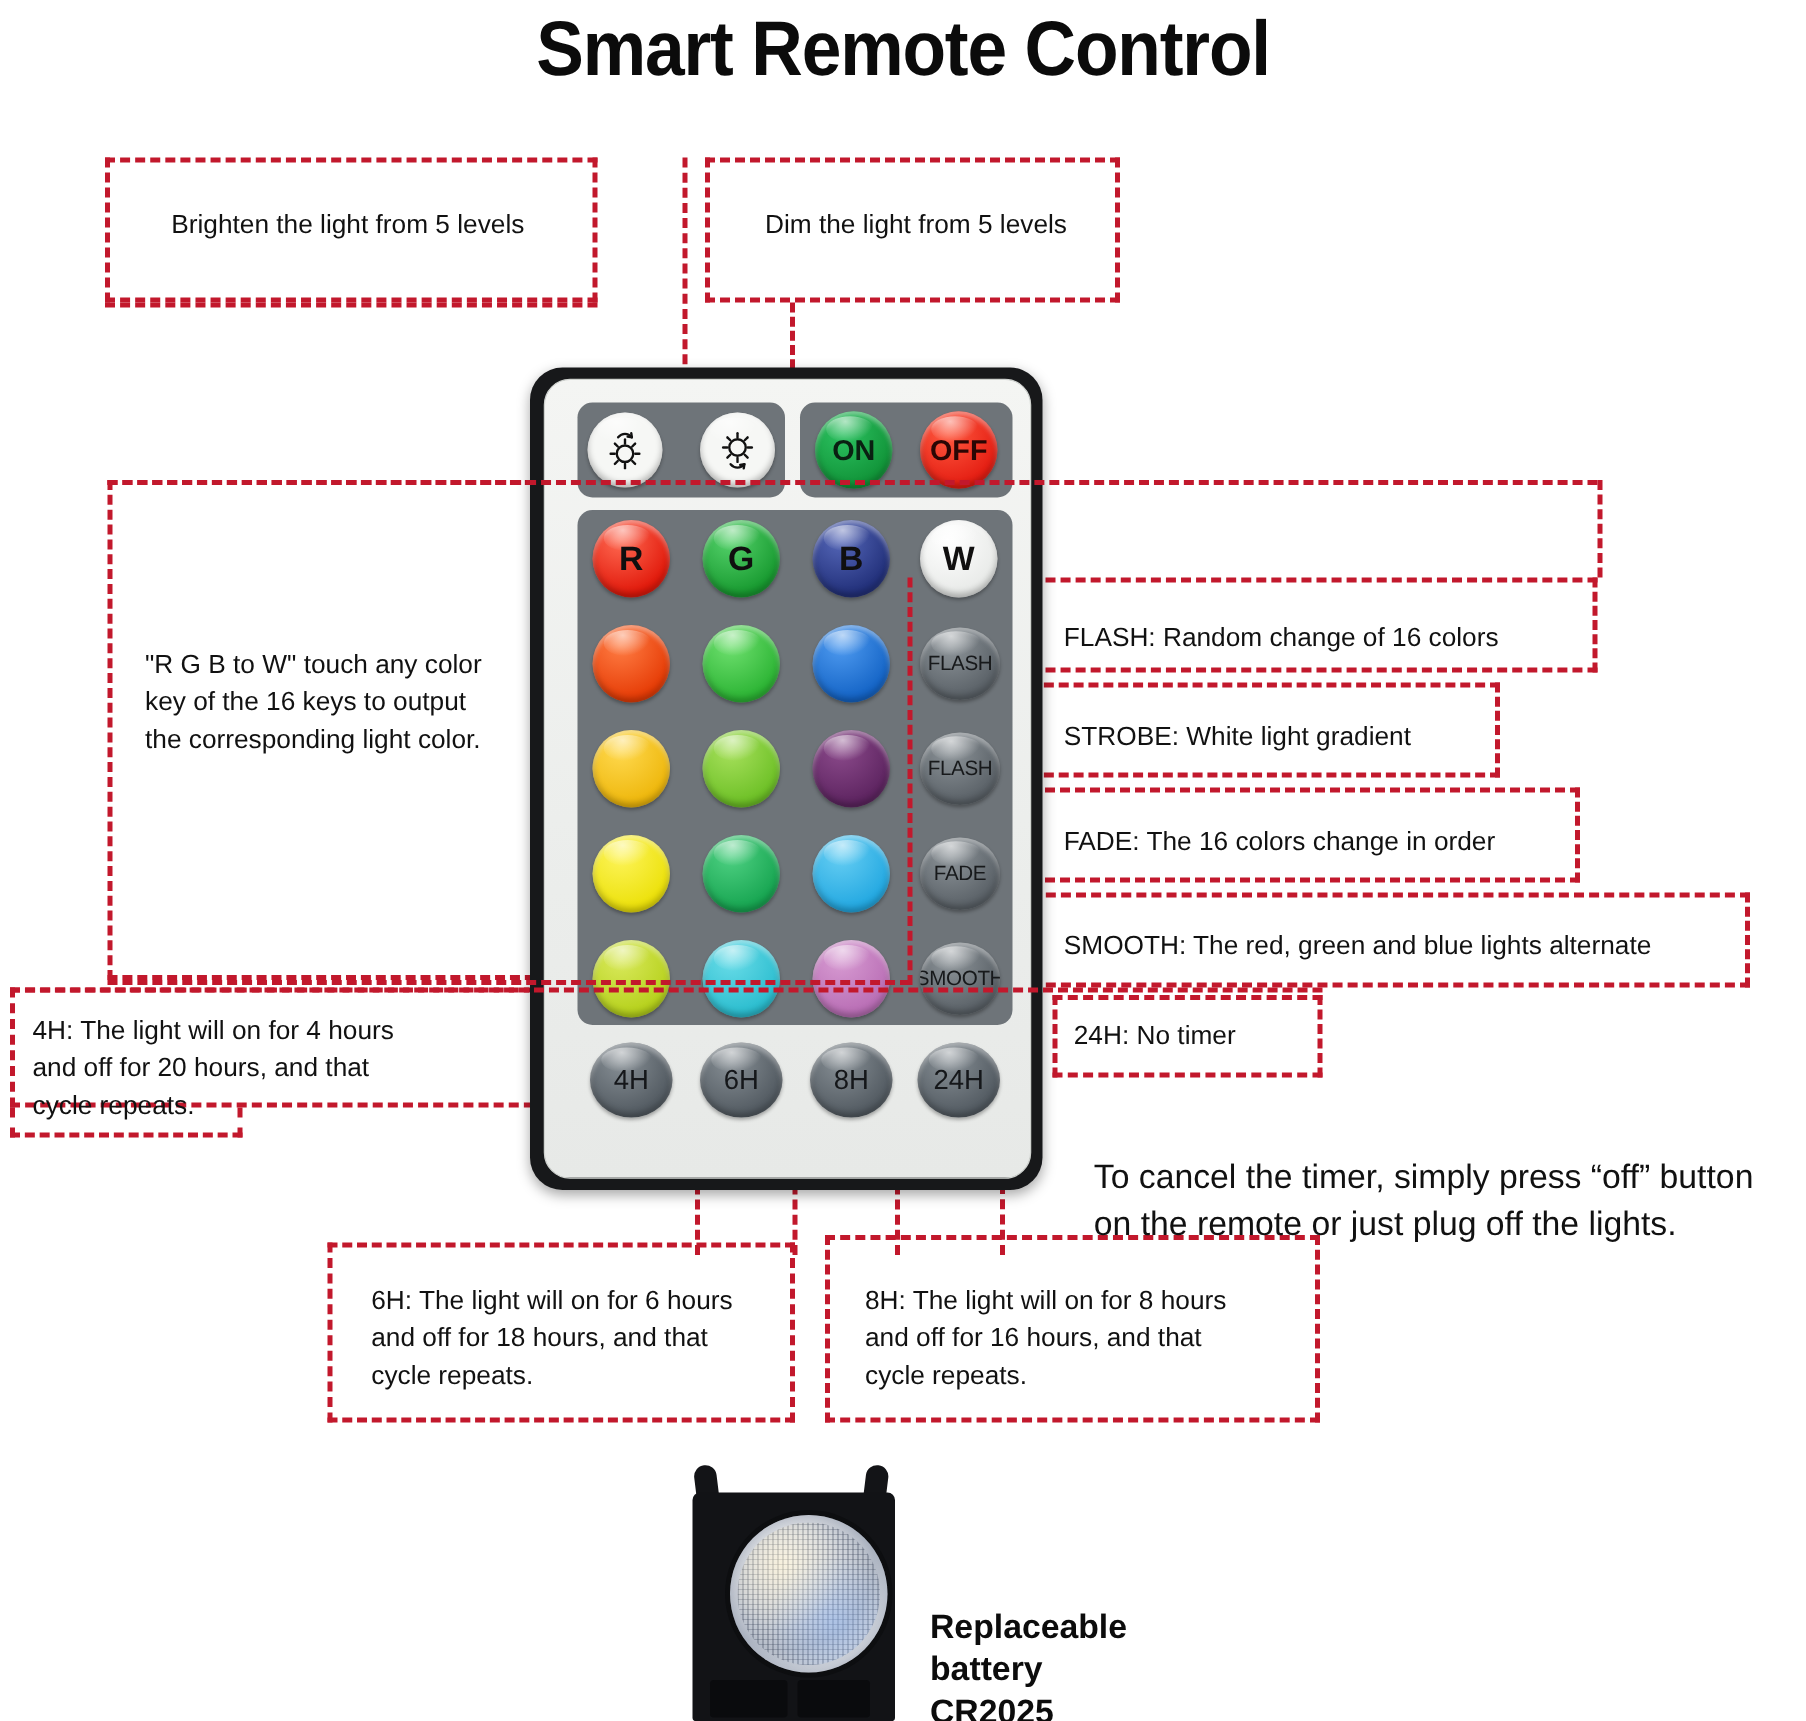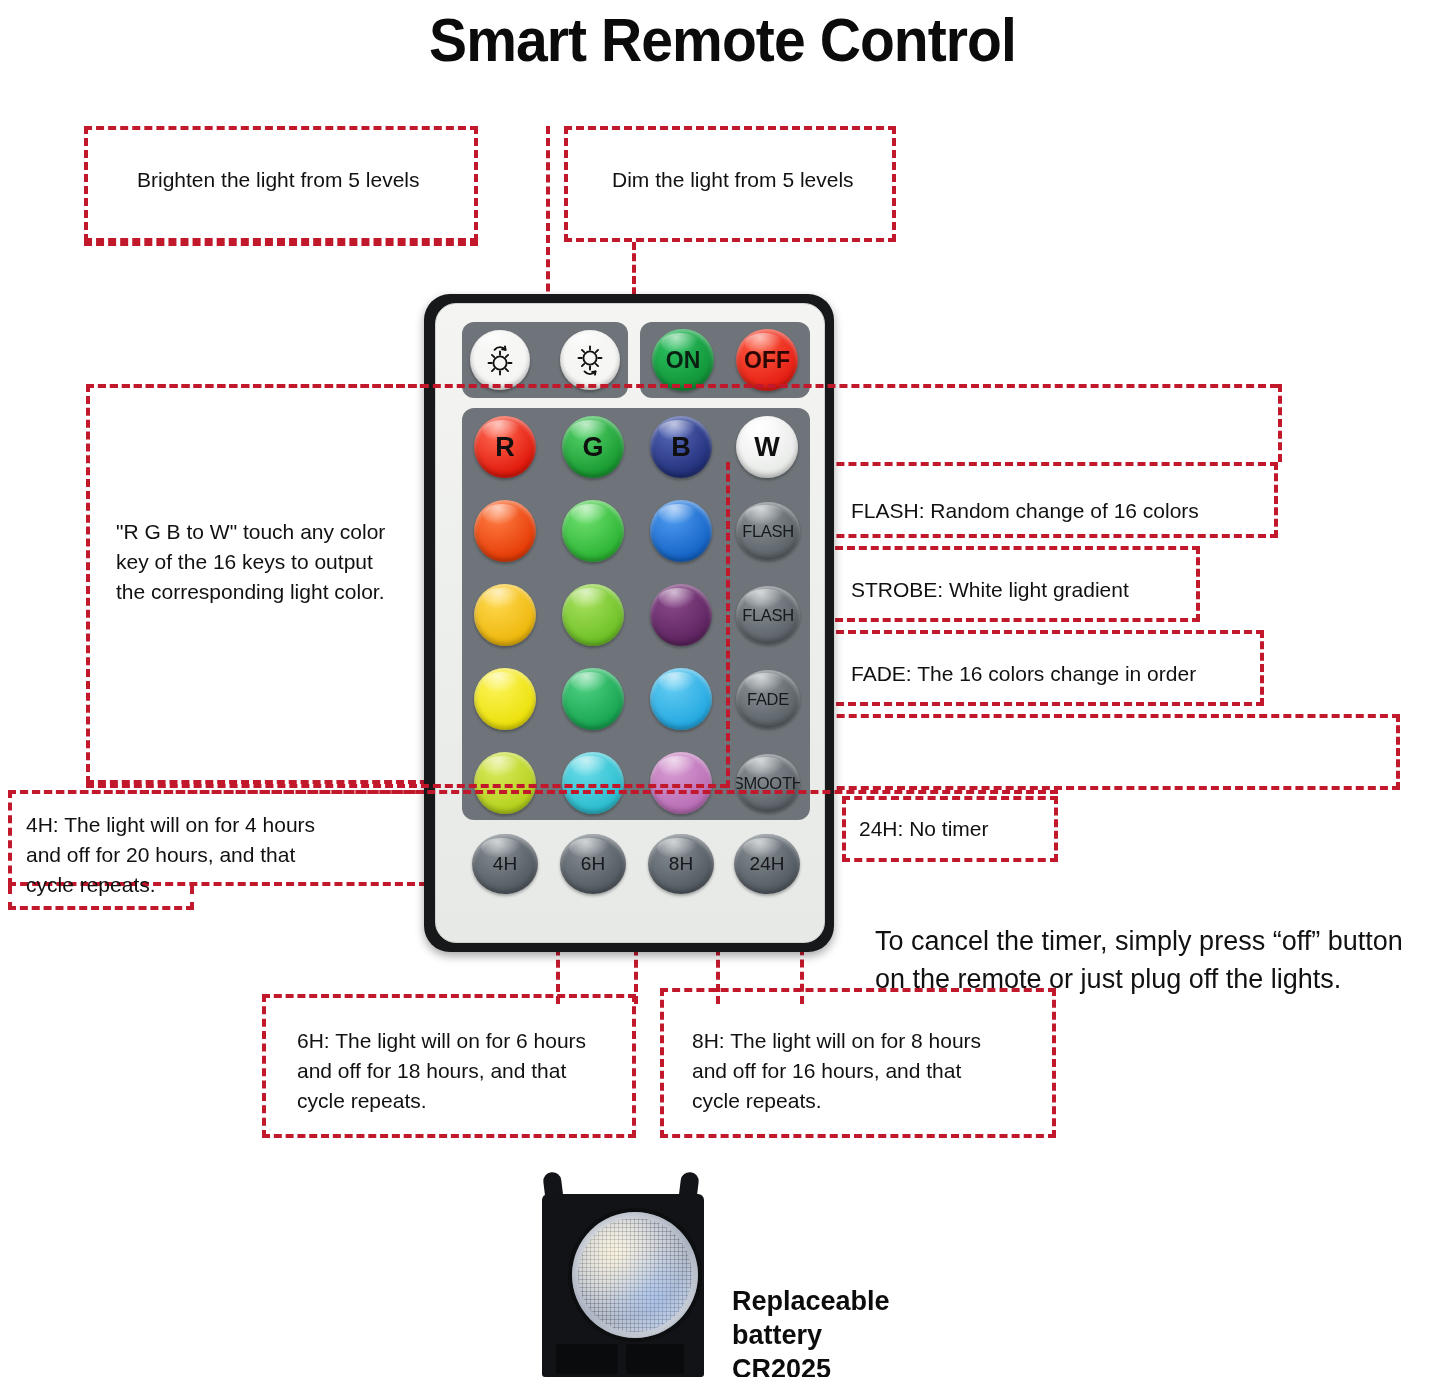--- a/index.html
+++ b/index.html
@@ -96,29 +96,29 @@
   .btn-rgbw { width: 62px; height: 62px; font-size: 27px; font-weight: bold; color: #100f0f; }
   .btn-color { width: 62px; height: 62px; }
   .btn-mode {
     width: 64px; height: 58px; border-radius: 50%;
     background: radial-gradient(circle at 38% 26%, #8d9499, #5b6268 70%);
     color: #17191b; font-size: 16.5px; letter-spacing: -0.3px;
   }
   .btn-timer {
     width: 66px; height: 60px; border-radius: 50%;
     background: radial-gradient(circle at 38% 26%, #878f95, #525a61 72%);
-    color: #15171a; font-size: 19px;
+    color: #15171a; font-size: 22px;
   }
 
   .sun-svg { position: relative; z-index: 3; }
 
   
   #battery {
     position: absolute;
-    left: 528px; top: 1172px;
+    left: 540px; top: 1172px;
     width: 190px; height: 205px;
   }
   .bat-body {
     position: absolute; left: 14px; top: 22px;
     width: 162px; height: 183px;
     background: #121316;
     border-radius: 6px 6px 3px 3px;
   }
   .bat-clip {
     position: absolute; width: 18px; height: 62px;
@@ -198,20 +198,21 @@
   <div class="note" style="left:592px; top:165px;margin-left:20px;">Dim the light from 5 levels</div>
 
 
   <div class="note" style="left:116px; top:517px; width:330px;">"R G B to W" touch any color
 key of the 16 keys to output
 the corresponding light color.</div>
 
   <div class="note" style="left:851px; top:496px;">FLASH: Random change of 16 colors</div>
   <div class="note" style="left:851px; top:575px;">STROBE: White light gradient</div>
   <div class="note" style="left:851px; top:659px;">FADE: The 16 colors change in order</div>
+  <div class="note" style="left:851px; top:742px;">SMOOTH: The red, green and blue lights alternate</div>
 
   <div class="note" style="left:26px; top:810px; width:400px;">4H: The light will on for 4 hours
 and off for 20 hours, and that
 cycle repeats.</div>
   <div class="note" style="left:859px; top:814px;">24H: No timer</div>
 
   <div class="note big" style="left:875px; top:894px; width:570px;margin-top:28px;">To cancel the timer, simply press “off” button
 on the remote or just plug off the lights.</div>
 
   <div class="note" style="left:297px; top:1026px; width:340px;">6H: The light will on for 6 hours

